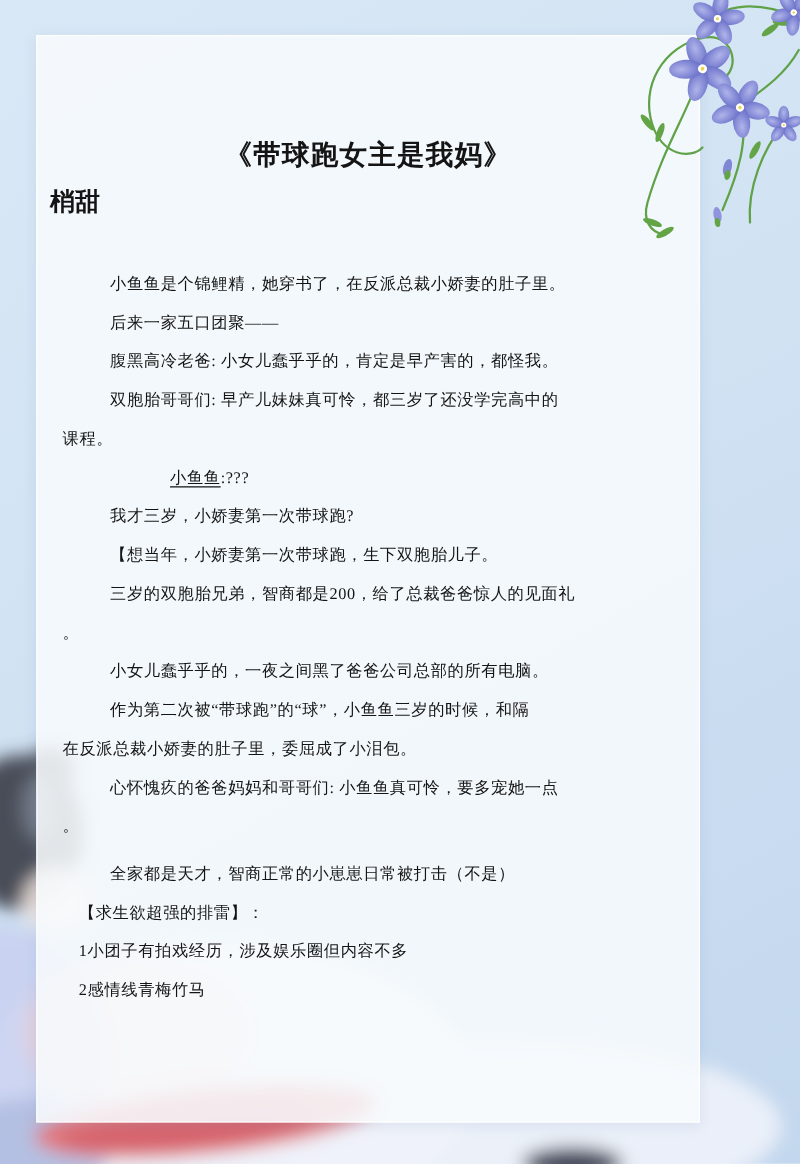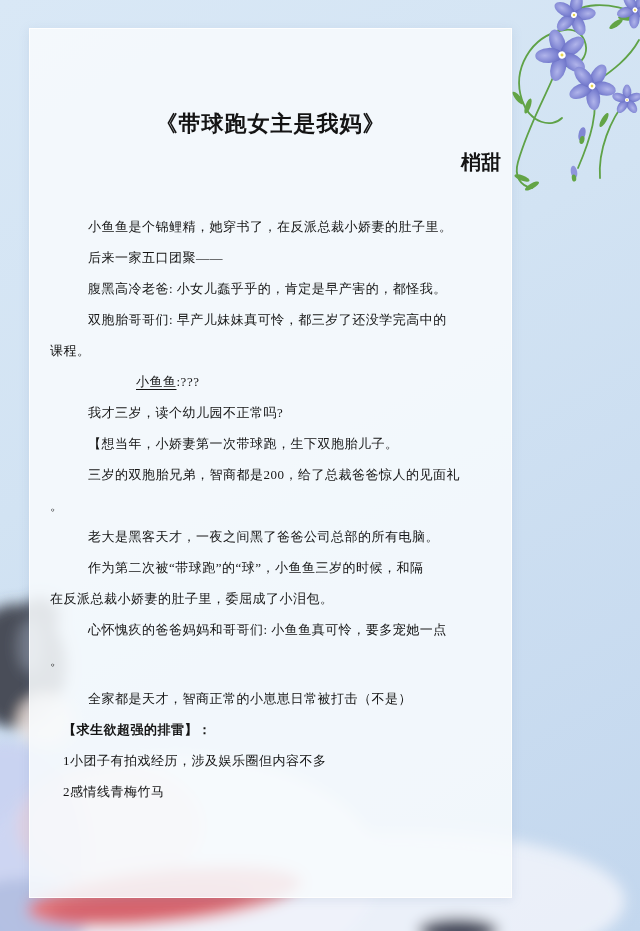--- a/index.html
+++ b/index.html
@@ -5,47 +5,47 @@
   html,body{margin:0;padding:0;}
   body{
     width:640px;height:931px;position:relative;overflow:hidden;
     background:linear-gradient(150deg,#d9e8f6 0%,#d2e3f3 40%,#c3d7ee 100%);
     font-family:"Liberation Serif",serif;color:#141414;
   }
   
   .figure-art{position:absolute;left:0;bottom:0;width:640px;height:360px;z-index:1;}
   
   .card{
-    position:absolute;left:29px;top:28px;width:483px;height:870px;z-index:2;
+    position:absolute;left:29px;top:28px;width:531px;height:870px;z-index:2;
     background:rgba(247,250,253,0.88);
     border:1px solid rgba(255,255,255,0.85);
     box-sizing:border-box;
     box-shadow:0 2px 10px rgba(120,150,190,0.18);
     overflow:hidden;
   }
   .title{
     margin:78px 10px 0 10px;text-align:center;
     font-family:"Liberation Sans",sans-serif;font-weight:bold;
     font-size:22px;line-height:34px;letter-spacing:1px;
   }
   .author{
-    margin:6px 10px 0 10px;text-align:right;
+    margin:6px 10px 0 10px;text-align:left;
     font-family:"Liberation Sans",sans-serif;font-weight:bold;
     font-size:20px;line-height:30px;
   }
   .body-text{margin-top:34px;padding:0 8px 0 20px;}
   .line{
     font-size:13px;line-height:31px;min-height:31px;
     white-space:nowrap;letter-spacing:0.5px;
   }
   .line.indent{text-indent:38px;}
   .line.small{text-indent:13px;}
   .line.flush{text-indent:0;}
   .line.gap{margin-top:7px;}
-  .line.bold{font-family:"Liberation Sans",sans-serif;font-weight:bold;}
+  .line.bold{font-family:"Liberation Sans",sans-serif;font-weight:normal;}
   .u{text-decoration:underline;text-underline-offset:3px;margin-left:48px;}
   
   .flower-art{position:absolute;top:0;right:0;width:180px;height:200px;z-index:3;}
 </style>
 </head>
 <body>
 
 <svg class="figure-art" viewBox="0 0 640 360" xmlns="http://www.w3.org/2000/svg" aria-hidden="true">
   <defs>
     <filter id="soft" x="-40%" y="-40%" width="180%" height="180%">
@@ -73,25 +73,25 @@
 <div class="card">
   <div class="title">《带球跑女主是我妈》</div>
   <div class="author">梢甜</div>
   <div class="body-text">
       <div class="line indent"><span>小鱼鱼是个锦鲤精，她穿书了，在反派总裁小娇妻的肚子里。</span></div>
       <div class="line indent"><span>后来一家五口团聚——</span></div>
       <div class="line indent"><span>腹黑高冷老爸: 小女儿蠢乎乎的，肯定是早产害的，都怪我。</span></div>
       <div class="line indent"><span>双胞胎哥哥们: 早产儿妹妹真可怜，都三岁了还没学完高中的</span></div>
       <div class="line flush"><span>课程。</span></div>
       <div class="line indent"><span class="u">小鱼鱼</span><span>:???</span></div>
-      <div class="line indent"><span>我才三岁，读个幼儿园不正常吗?</span></div>
+      <div class="line indent"><span>我才三岁，小娇妻第一次带球跑?</span></div>
       <div class="line indent"><span>【想当年，小娇妻第一次带球跑，生下双胞胎儿子。</span></div>
       <div class="line indent"><span>三岁的双胞胎兄弟，智商都是200，给了总裁爸爸惊人的见面礼</span></div>
       <div class="line flush"><span>。</span></div>
-      <div class="line indent"><span>老大是黑客天才，一夜之间黑了爸爸公司总部的所有电脑。</span></div>
+      <div class="line indent"><span>小女儿蠢乎乎的，一夜之间黑了爸爸公司总部的所有电脑。</span></div>
       <div class="line indent"><span>作为第二次被“带球跑”的“球”，小鱼鱼三岁的时候，和隔</span></div>
       <div class="line flush"><span>在反派总裁小娇妻的肚子里，委屈成了小泪包。</span></div>
       <div class="line indent"><span>心怀愧疚的爸爸妈妈和哥哥们: 小鱼鱼真可怜，要多宠她一点</span></div>
       <div class="line flush"><span>。</span></div>
       <div class="line indent gap"><span>全家都是天才，智商正常的小崽崽日常被打击（不是）</span></div>
       <div class="line small bold"><span>【求生欲超强的排雷】：</span></div>
       <div class="line small"><span>1小团子有拍戏经历，涉及娱乐圈但内容不多</span></div>
       <div class="line small"><span>2感情线青梅竹马</span></div>
     </div>
 </div>

